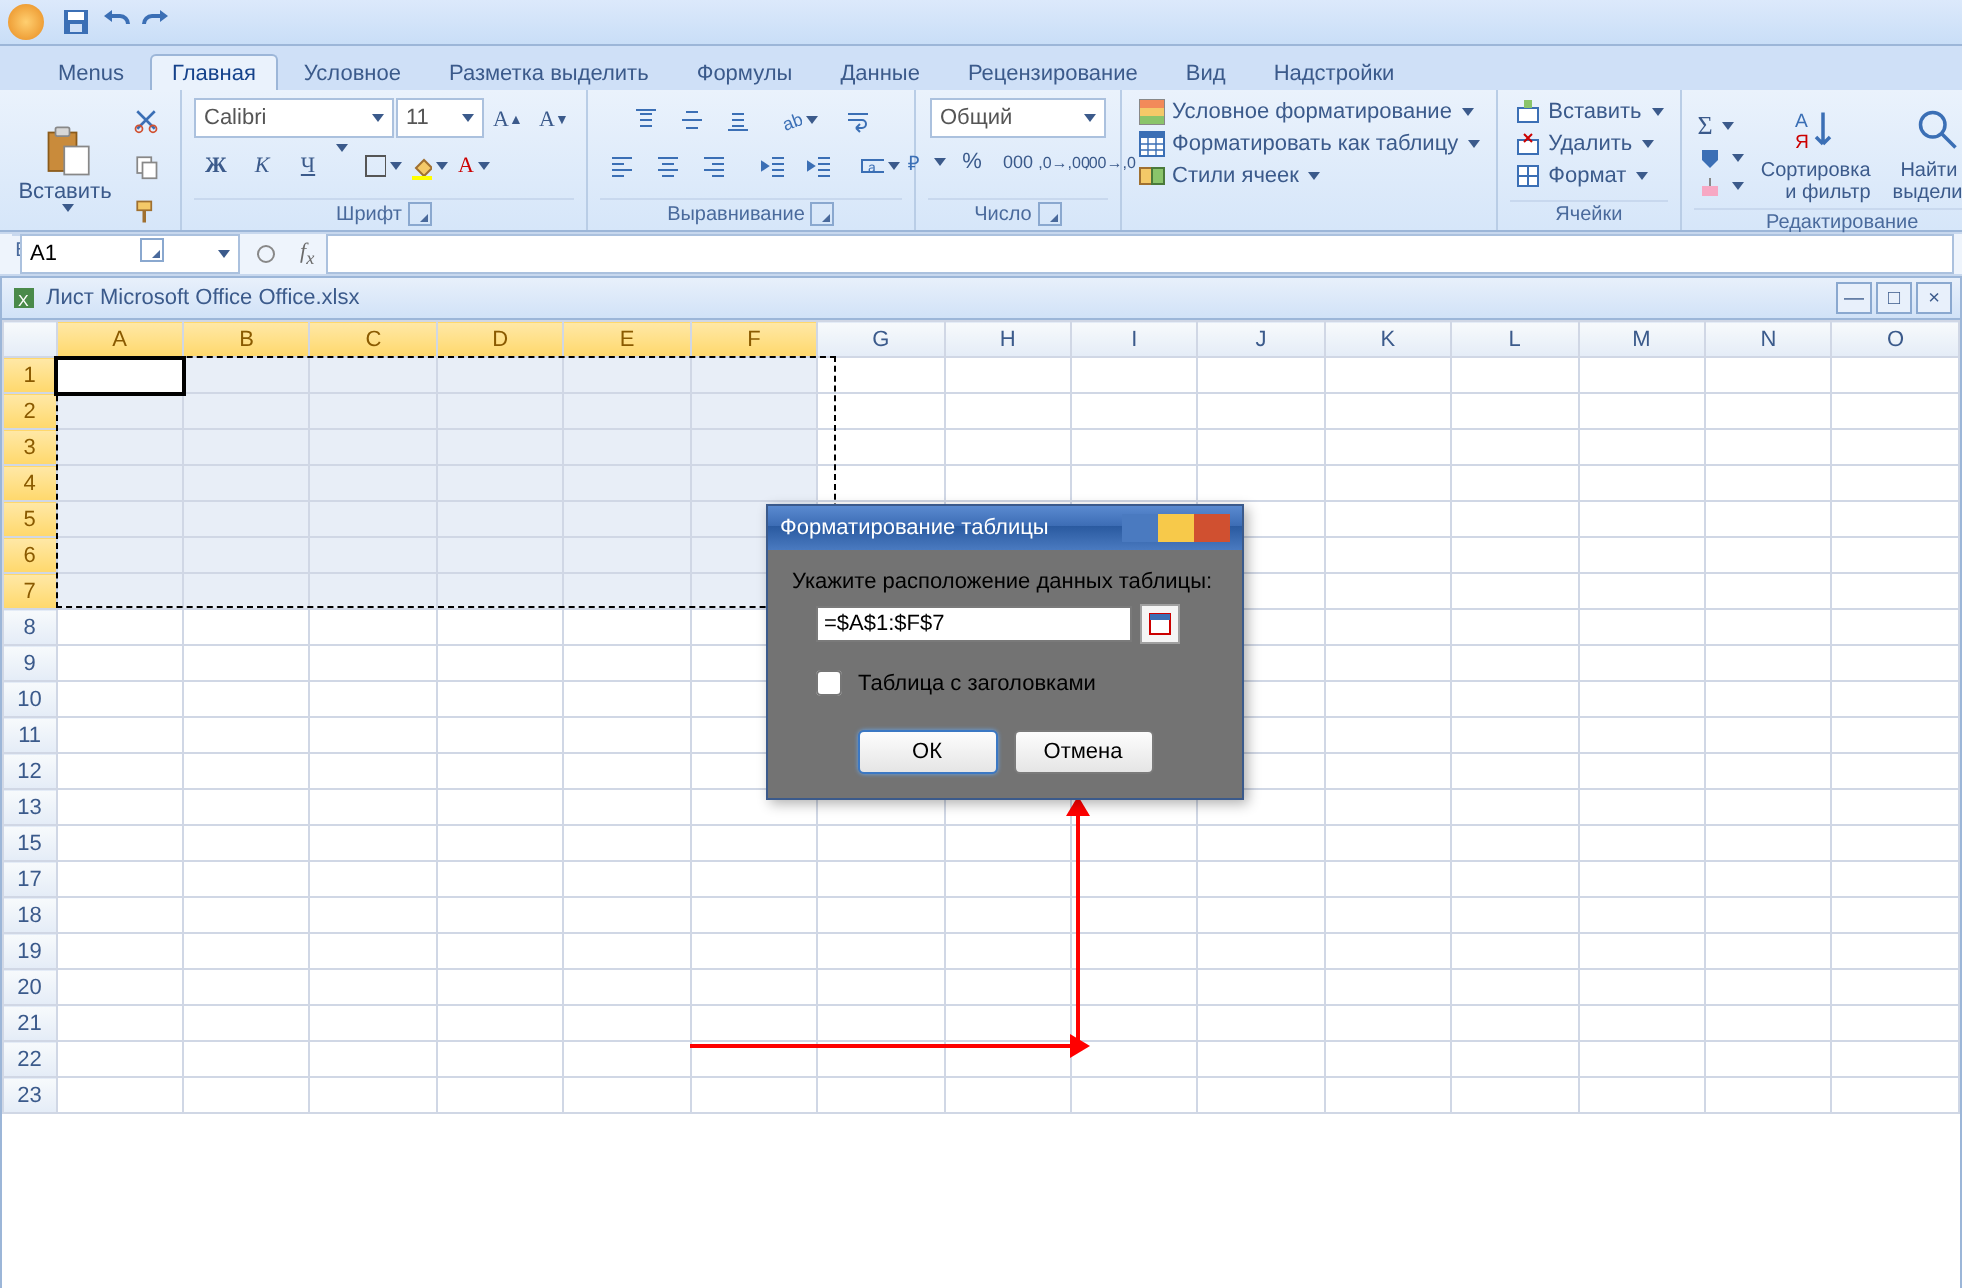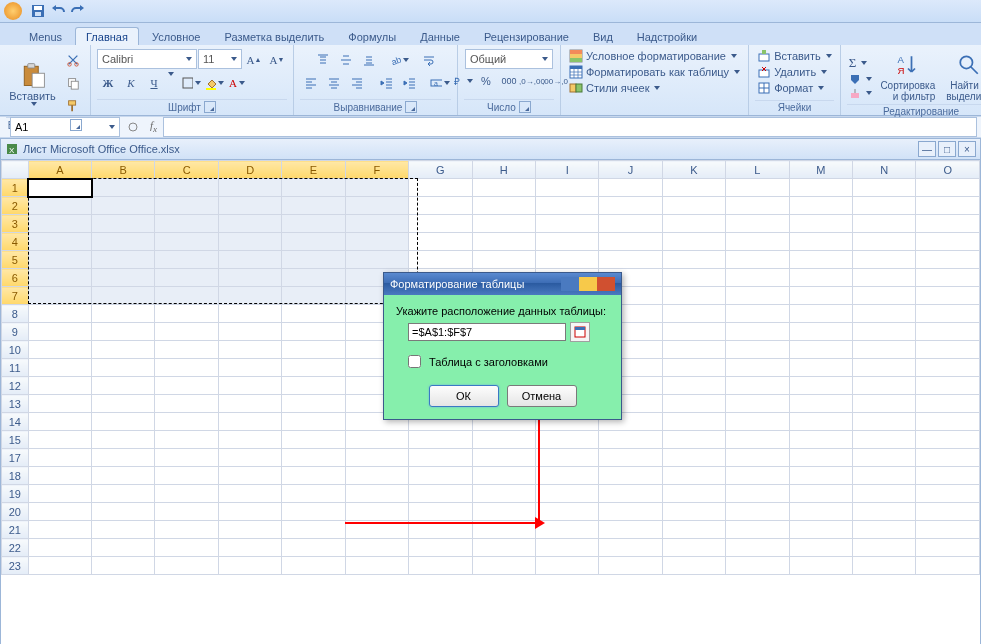--- a/index.html
+++ b/index.html
@@ -33,21 +33,21 @@
 table.grid th,table.grid td{border:1px solid #d0d7e5;height:17px;padding:0;font-size:11px;}
 table.grid th{background:linear-gradient(#f7fafc,#e4ecf7);color:#3b5a8b;font-weight:normal;}
 .colh{width:64px;}
 .rowh{width:26px;background:linear-gradient(90deg,#f7fafc,#e4ecf7);text-align:center;}
 .corner{width:26px;background:#e4ecf7;}
 .sel-range{background:#e8eef7;}
 .colh.sel,.rowh.sel{background:linear-gradient(#ffe8a6,#ffd86b);color:#8a5a00;}
 
 .ants{position:absolute;border:1px dashed #000;pointer-events:none;animation:none;}
 
-.dialog{position:absolute;left:383px;top:272px;width:237px;background:#86efac;border:1px solid #3b5a8b;box-shadow:2px 2px 6px rgba(0,0,0,.3);}
+.dialog{position:absolute;left:383px;top:252px;width:237px;background:#737373;border:1px solid #3b5a8b;box-shadow:2px 2px 6px rgba(0,0,0,.3);}
 .dlg-title{height:22px;background:linear-gradient(#5a8ad0 0%,#3d6db5 45%,#2a5aa0 46%,#4a7ac0 100%);color:#fff;display:flex;align-items:center;padding:0 6px;font-size:11px;}
 .dlg-title .flag{margin-left:auto;display:flex;}
 .flag span{width:18px;height:14px;}
 .dlg-body{padding:10px 12px 12px;}
 .range-input{width:150px;height:16px;border:1px solid #7a7a7a;background:#fff;padding:0 3px;font-size:11px;}
 .picker{width:18px;height:18px;border:1px solid #a0a0a0;background:#f5f5f5;display:inline-flex;align-items:center;justify-content:center;}
 .chk-row{margin-top:10px;display:flex;align-items:center;gap:5px;}
 .dlg-btns{margin-top:14px;display:flex;justify-content:center;gap:8px;}
 .dlg-btns button{width:70px;height:22px;border:1px solid #7a7a7a;border-radius:3px;background:linear-gradient(#fdfdfd,#e5e5e5);font-size:11px;}
 .dlg-btns button.primary{border:1px solid #3b78c4;box-shadow:0 0 2px #6aa6ea;}
@@ -657,38 +657,20 @@
             <td class="" style=""></td>
             <td class="" style=""></td>
             <td class="" style=""></td>
             <td class="" style=""></td>
             <td class="" style=""></td>
             <td class="" style=""></td>
             <td class="" style=""></td>
             <td class="" style=""></td>
           </tr>
           <tr>
-            <th class="rowh">14</th>
-            <td class="" style=""></td>
-            <td class="" style=""></td>
-            <td class="" style=""></td>
-            <td class="" style=""></td>
-            <td class="" style=""></td>
-            <td class="" style=""></td>
-            <td class="" style=""></td>
-            <td class="" style=""></td>
-            <td class="" style=""></td>
-            <td class="" style=""></td>
-            <td class="" style=""></td>
-            <td class="" style=""></td>
-            <td class="" style=""></td>
-            <td class="" style=""></td>
-            <td class="" style=""></td>
-          </tr>
-          <tr>
             <th class="rowh">15</th>
             <td class="" style=""></td>
             <td class="" style=""></td>
             <td class="" style=""></td>
             <td class="" style=""></td>
             <td class="" style=""></td>
             <td class="" style=""></td>
             <td class="" style=""></td>
             <td class="" style=""></td>
             <td class="" style=""></td>

